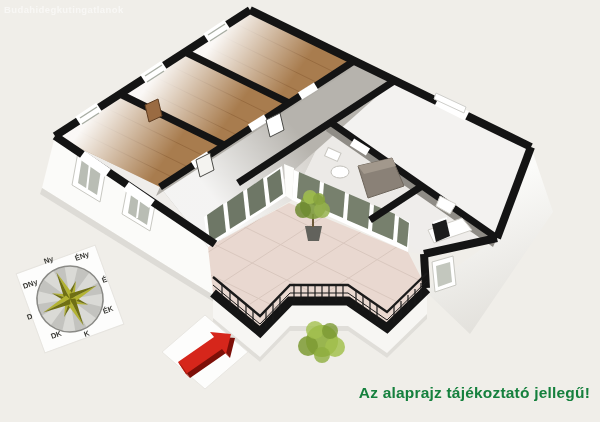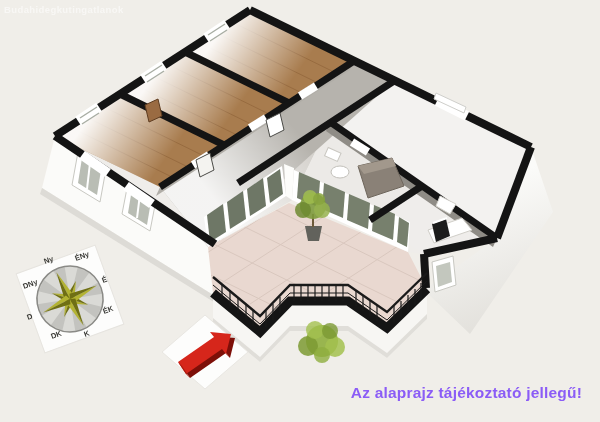--- a/index.html
+++ b/index.html
@@ -1,22 +1,22 @@
 <!DOCTYPE html>
 <html><head>
 <meta charset="utf-8">
 <style>
   html,body{margin:0;padding:0;}
   body{width:600px;height:422px;overflow:hidden;position:relative;
        font-family:"Liberation Sans", sans-serif;background:#f0eee9;}
   #stage{position:absolute;left:0;top:0;width:600px;height:422px;}
   #watermark{position:absolute;left:4px;top:4px;font-size:9.5px;font-weight:bold;
        color:rgba(255,255,255,0.55);letter-spacing:.4px;user-select:none;}
-  #disclaimer{position:absolute;left:316px;top:384px;width:266px;text-align:right;
-       font-size:15.5px;font-weight:bold;color:#8b5cf6;letter-spacing:.2px;}
+  #disclaimer{position:absolute;left:324px;top:384px;width:266px;text-align:right;
+       font-size:15.5px;font-weight:bold;color:#15803d;letter-spacing:.2px;}
   svg{position:absolute;left:0;top:0;}
   text.cl{font-size:7.5px;font-weight:bold;fill:#3c3c38;}
 </style>
 </head>
 <body>
 
 <div id="stage">
 <svg width="600" height="422" viewBox="0 0 600 422">
   <defs>
     <linearGradient id="bloom3" gradientUnits="userSpaceOnUse" x1="95" y1="110" x2="165" y2="160">

